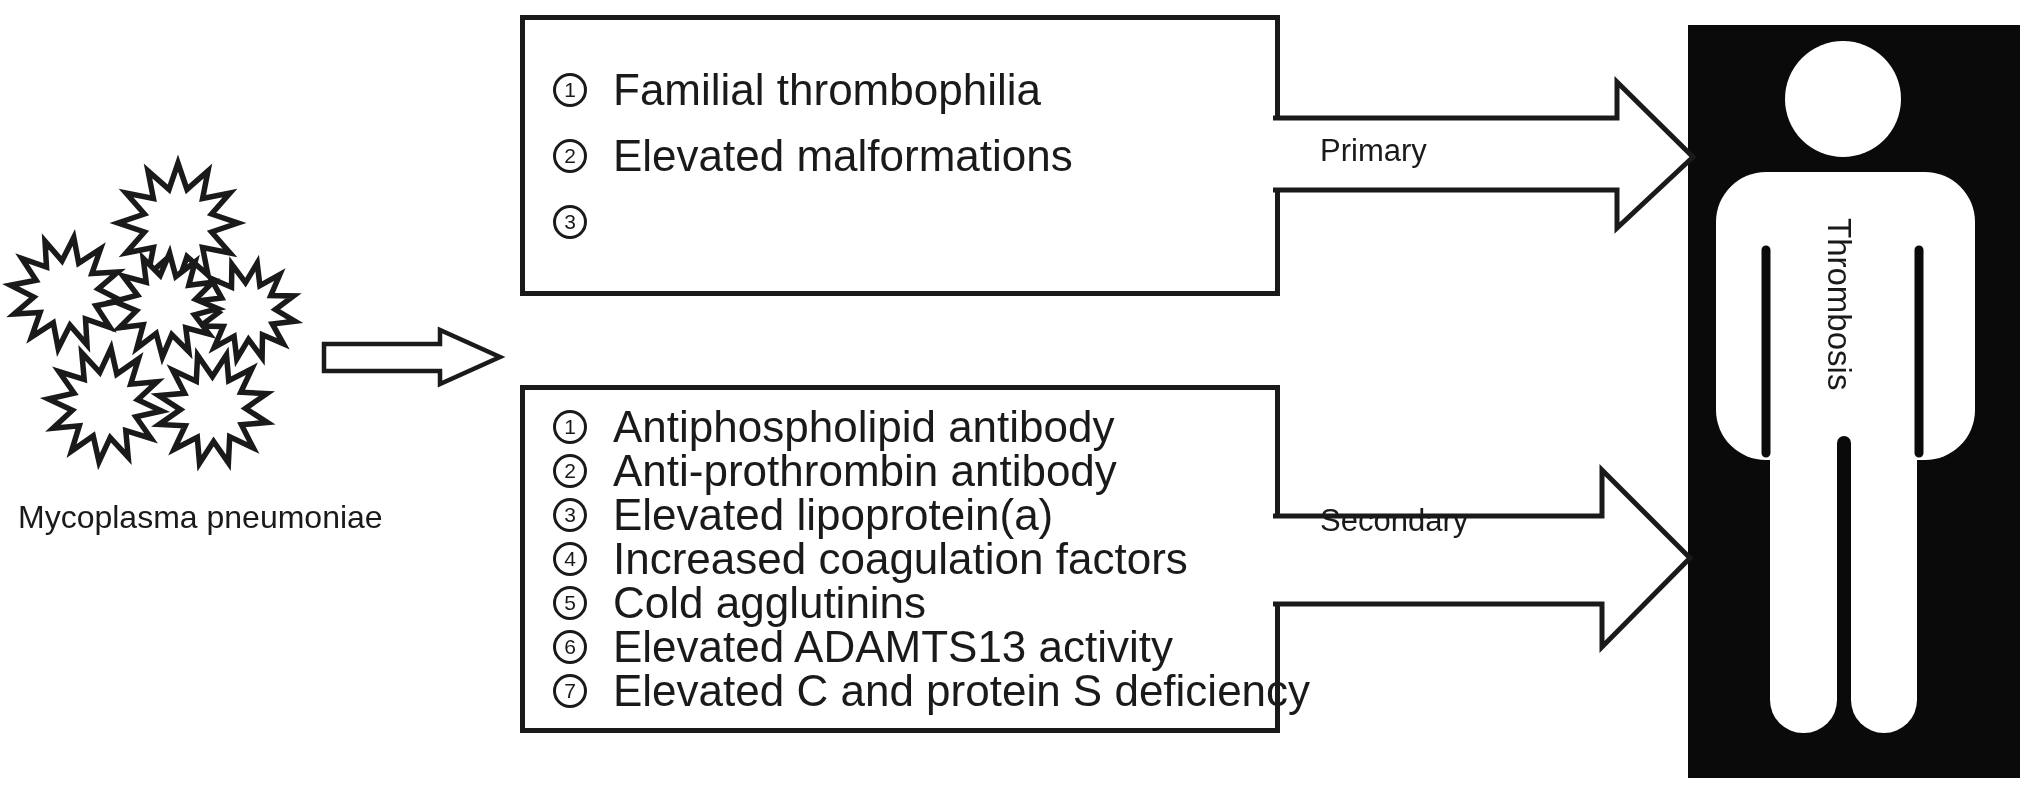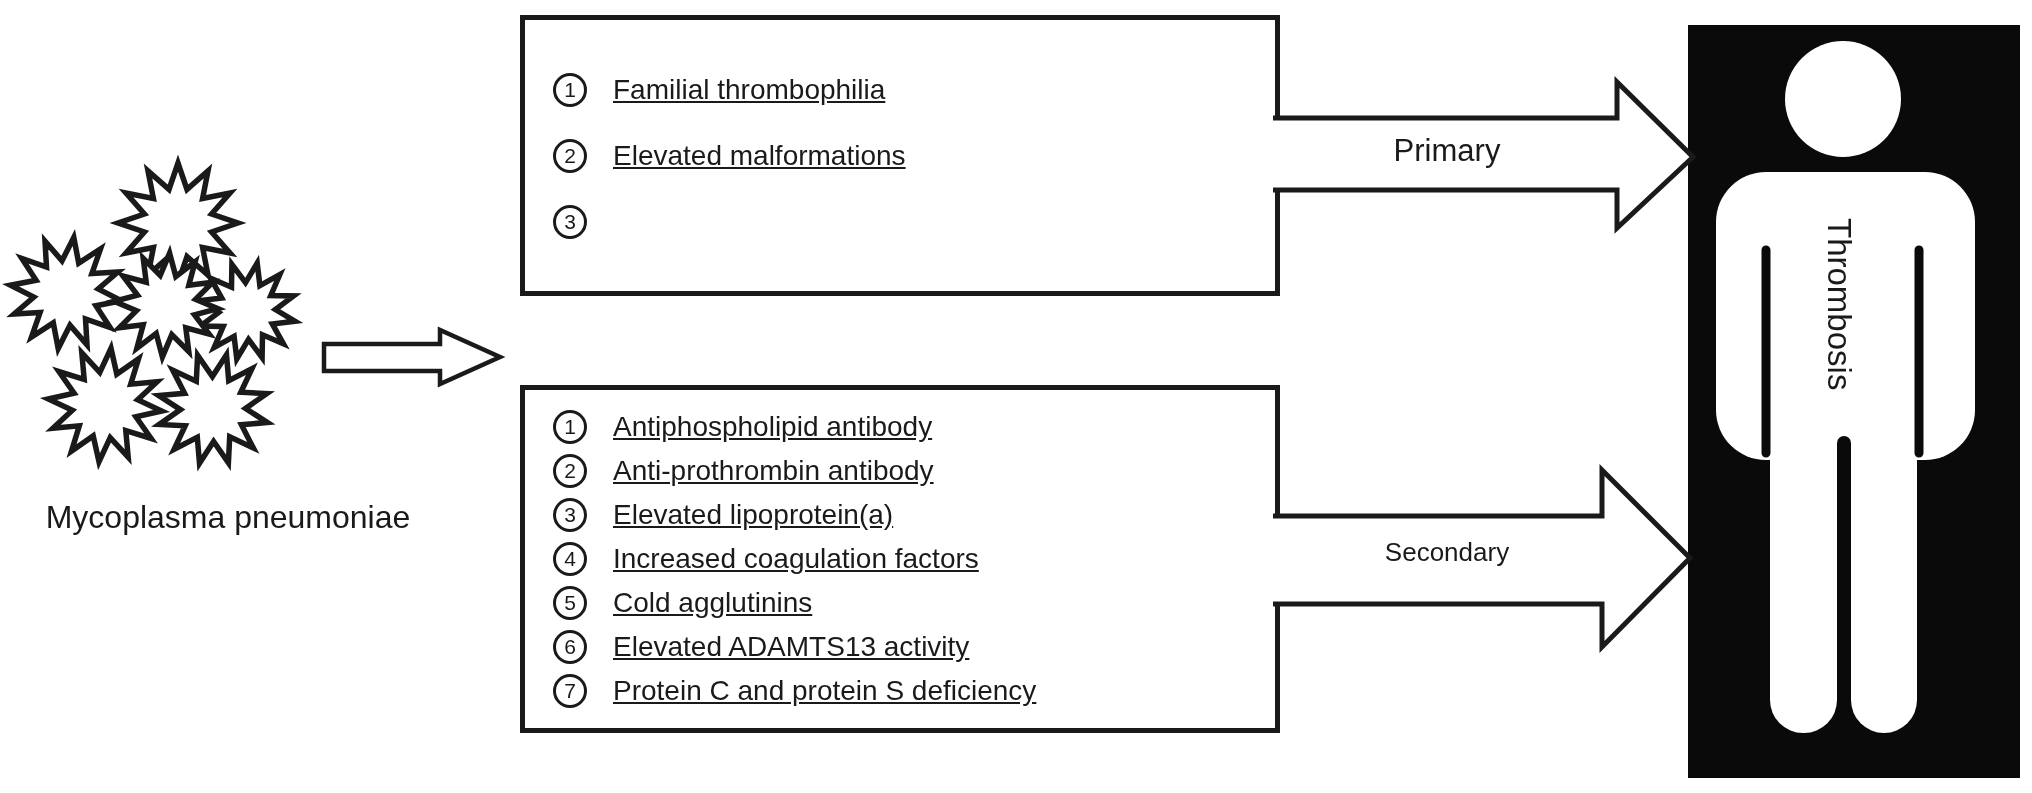--- a/index.html
+++ b/index.html
@@ -9,25 +9,25 @@
   .abs{position:absolute;}
   .list-box{position:absolute;left:520px;width:760px;border:5px solid #1a1a1a;background:#fff;
             box-sizing:border-box;display:flex;flex-direction:column;justify-content:center;
             padding-left:28px;}
   #primary-box{top:15px;height:281px;gap:32px;}
   #secondary-box{top:385px;height:348px;gap:10px;}
   .item-row{display:flex;align-items:center;}
   .num-circle{width:34px;height:34px;box-sizing:border-box;border:3px solid #1a1a1a;border-radius:50%;
               display:flex;align-items:center;justify-content:center;font-size:21px;flex:0 0 auto;
               margin-right:26px;color:#1a1a1a;}
-  .item-label{font-size:28px;line-height:34px;white-space:nowrap;color:#1a1a1a;text-decoration:underline;}
-  .caption{position:absolute;text-align:center;font-size:32px;line-height:38px;color:#1a1a1a;}
+  .item-label{font-size:44px;line-height:34px;white-space:nowrap;color:#1a1a1a;}
+  .caption{position:absolute;font-size:32px;line-height:38px;color:#1a1a1a;}
   #organism-label{left:18px;top:498px;width:420px;}
   #primary-label{left:1320px;top:132px;width:254px;font-size:31px;}
-  #secondary-label{left:1320px;top:533px;width:254px;font-size:26px;}
+  #secondary-label{left:1320px;top:502px;width:254px;font-size:31px;}
   #patient-panel{left:1688px;top:25px;width:332px;height:753px;}
 </style>
 </head>
 <body>
 
 <div class="canvas">
 
   <svg class="abs" style="left:0;top:135px;" width="310" height="345" viewBox="0 0 310 345">
     <g fill="#ffffff" stroke="#1a1a1a" stroke-width="5.5" stroke-linejoin="miter">
       <polygon points="238.0,88.0 211.6,97.0 230.0,118.0 202.6,112.6 208.0,140.0 187.0,121.6 178.0,148.0 169.0,121.6 148.0,140.0 153.4,112.6 126.0,118.0 144.4,97.0 118.0,88.0 144.4,79.0 126.0,58.0 153.4,63.4 148.0,36.0 169.0,54.4 178.0,28.0 187.0,54.4 208.0,36.0 202.6,63.4 230.0,58.0 211.6,79.0"></polygon>
@@ -79,21 +79,21 @@
       <div class="item-row">
         <span class="num-circle">5</span>
         <span class="item-label">Cold agglutinins</span>
       </div>
       <div class="item-row">
         <span class="num-circle">6</span>
         <span class="item-label">Elevated ADAMTS13 activity</span>
       </div>
       <div class="item-row">
         <span class="num-circle">7</span>
-        <span class="item-label">Protein C and protein S deficiency</span>
+        <span class="item-label">Elevated C and protein S deficiency</span>
       </div>
     </div>
 
   <svg class="abs" id="patient-panel" viewBox="0 0 332 753">
     <rect x="0" y="0" width="332" height="753" fill="#0a0a0a"></rect>
     <g>
       <circle cx="155" cy="74" r="58" fill="#ffffff"></circle>
       <rect x="28" y="147" width="259" height="288" rx="50" fill="#ffffff"></rect>
       <rect x="82" y="300" width="147" height="210" fill="#ffffff"></rect>
       <rect x="82" y="420" width="67" height="288" rx="33" fill="#ffffff"></rect>

